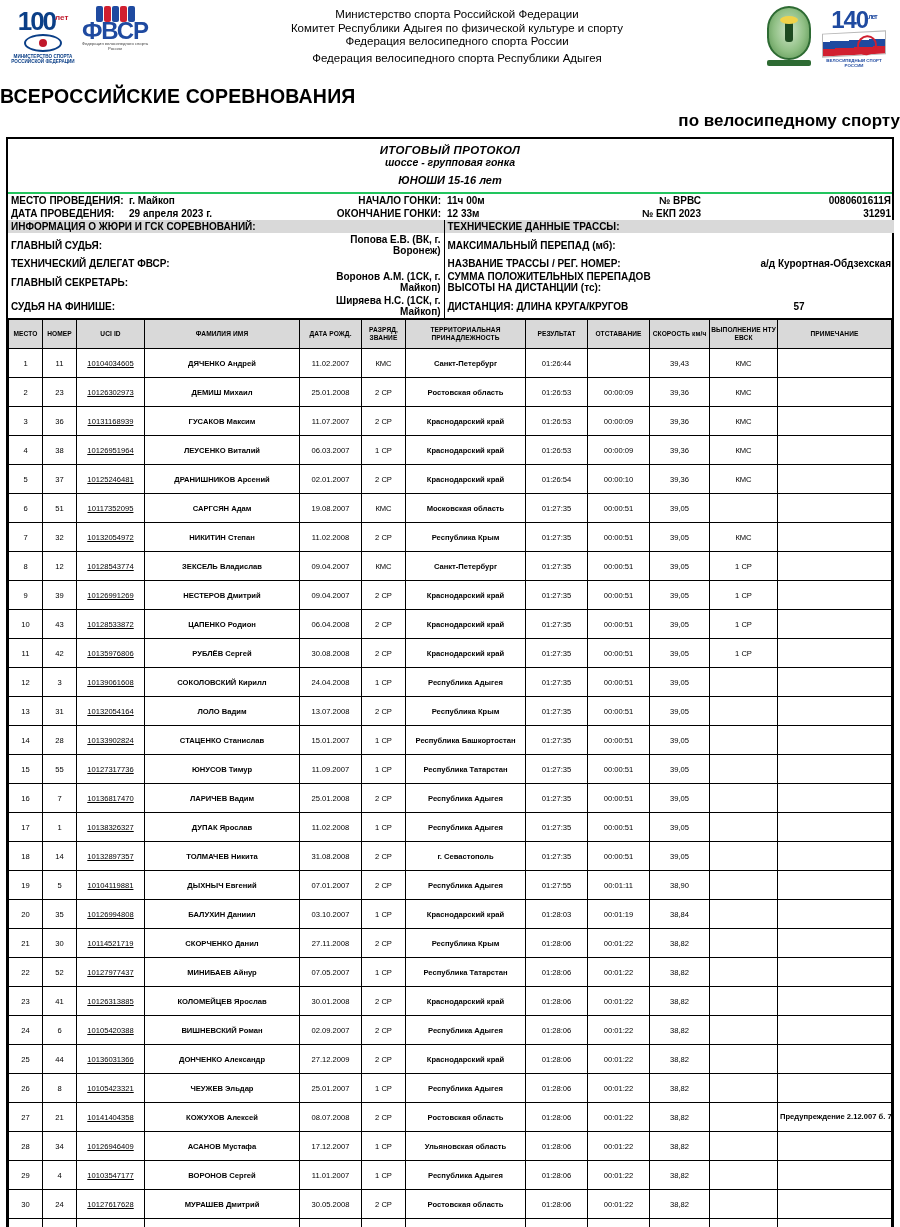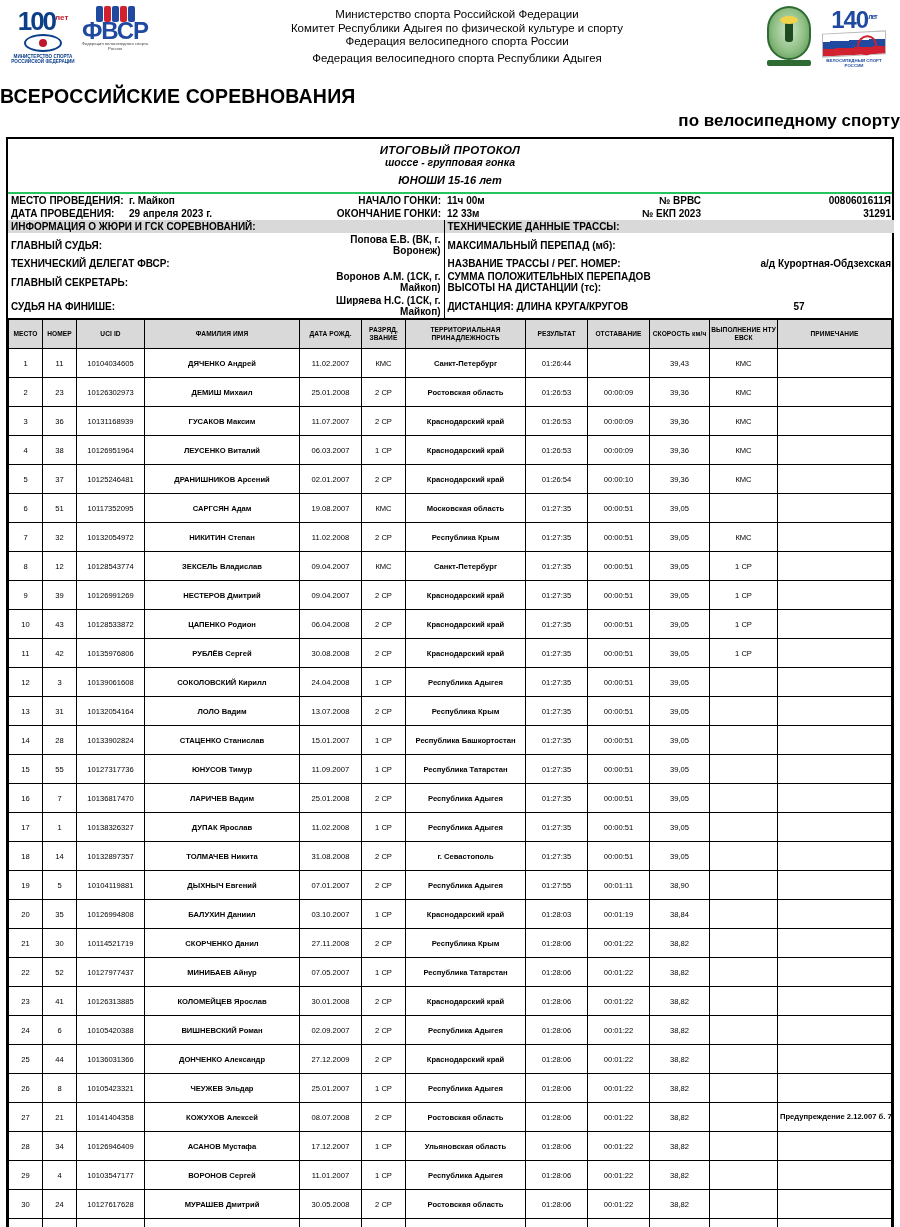--- a/index.html
+++ b/index.html
@@ -189,21 +189,21 @@
     padding: 5px 2px;
     text-align: center;
     vertical-align: middle;
     height: 18px;
     white-space: nowrap;
     overflow: hidden;
   }
   td.name { text-align: left; padding-left: 4px; font-size: 7.8px; font-weight: 600;}
   td.terr { text-align: left; padding-left: 4px; font-size: 6.3px; font-weight: 600;}
   td.note { font-size: 4.2px; line-height: 5.2px; white-space: normal; font-weight: 600; padding: 1px 2px;}
-  td.uci { font-size: 7.4px; }
+  td.uci { font-size: 7.4px; text-decoration: underline; }
   .c-place{width:34px;} .c-num{width:34px;} .c-uci{width:68px;}
   .c-name{width:155px;} .c-dob{width:62px;} .c-rank{width:44px;}
   .c-terr{width:120px;} .c-res{width:62px;} .c-gap{width:62px;}
   .c-spd{width:60px;} .c-norm{width:68px;} .c-note{width:undefined;}
 </style>
 </head>
 <body>
 
 <div class="page">
 

